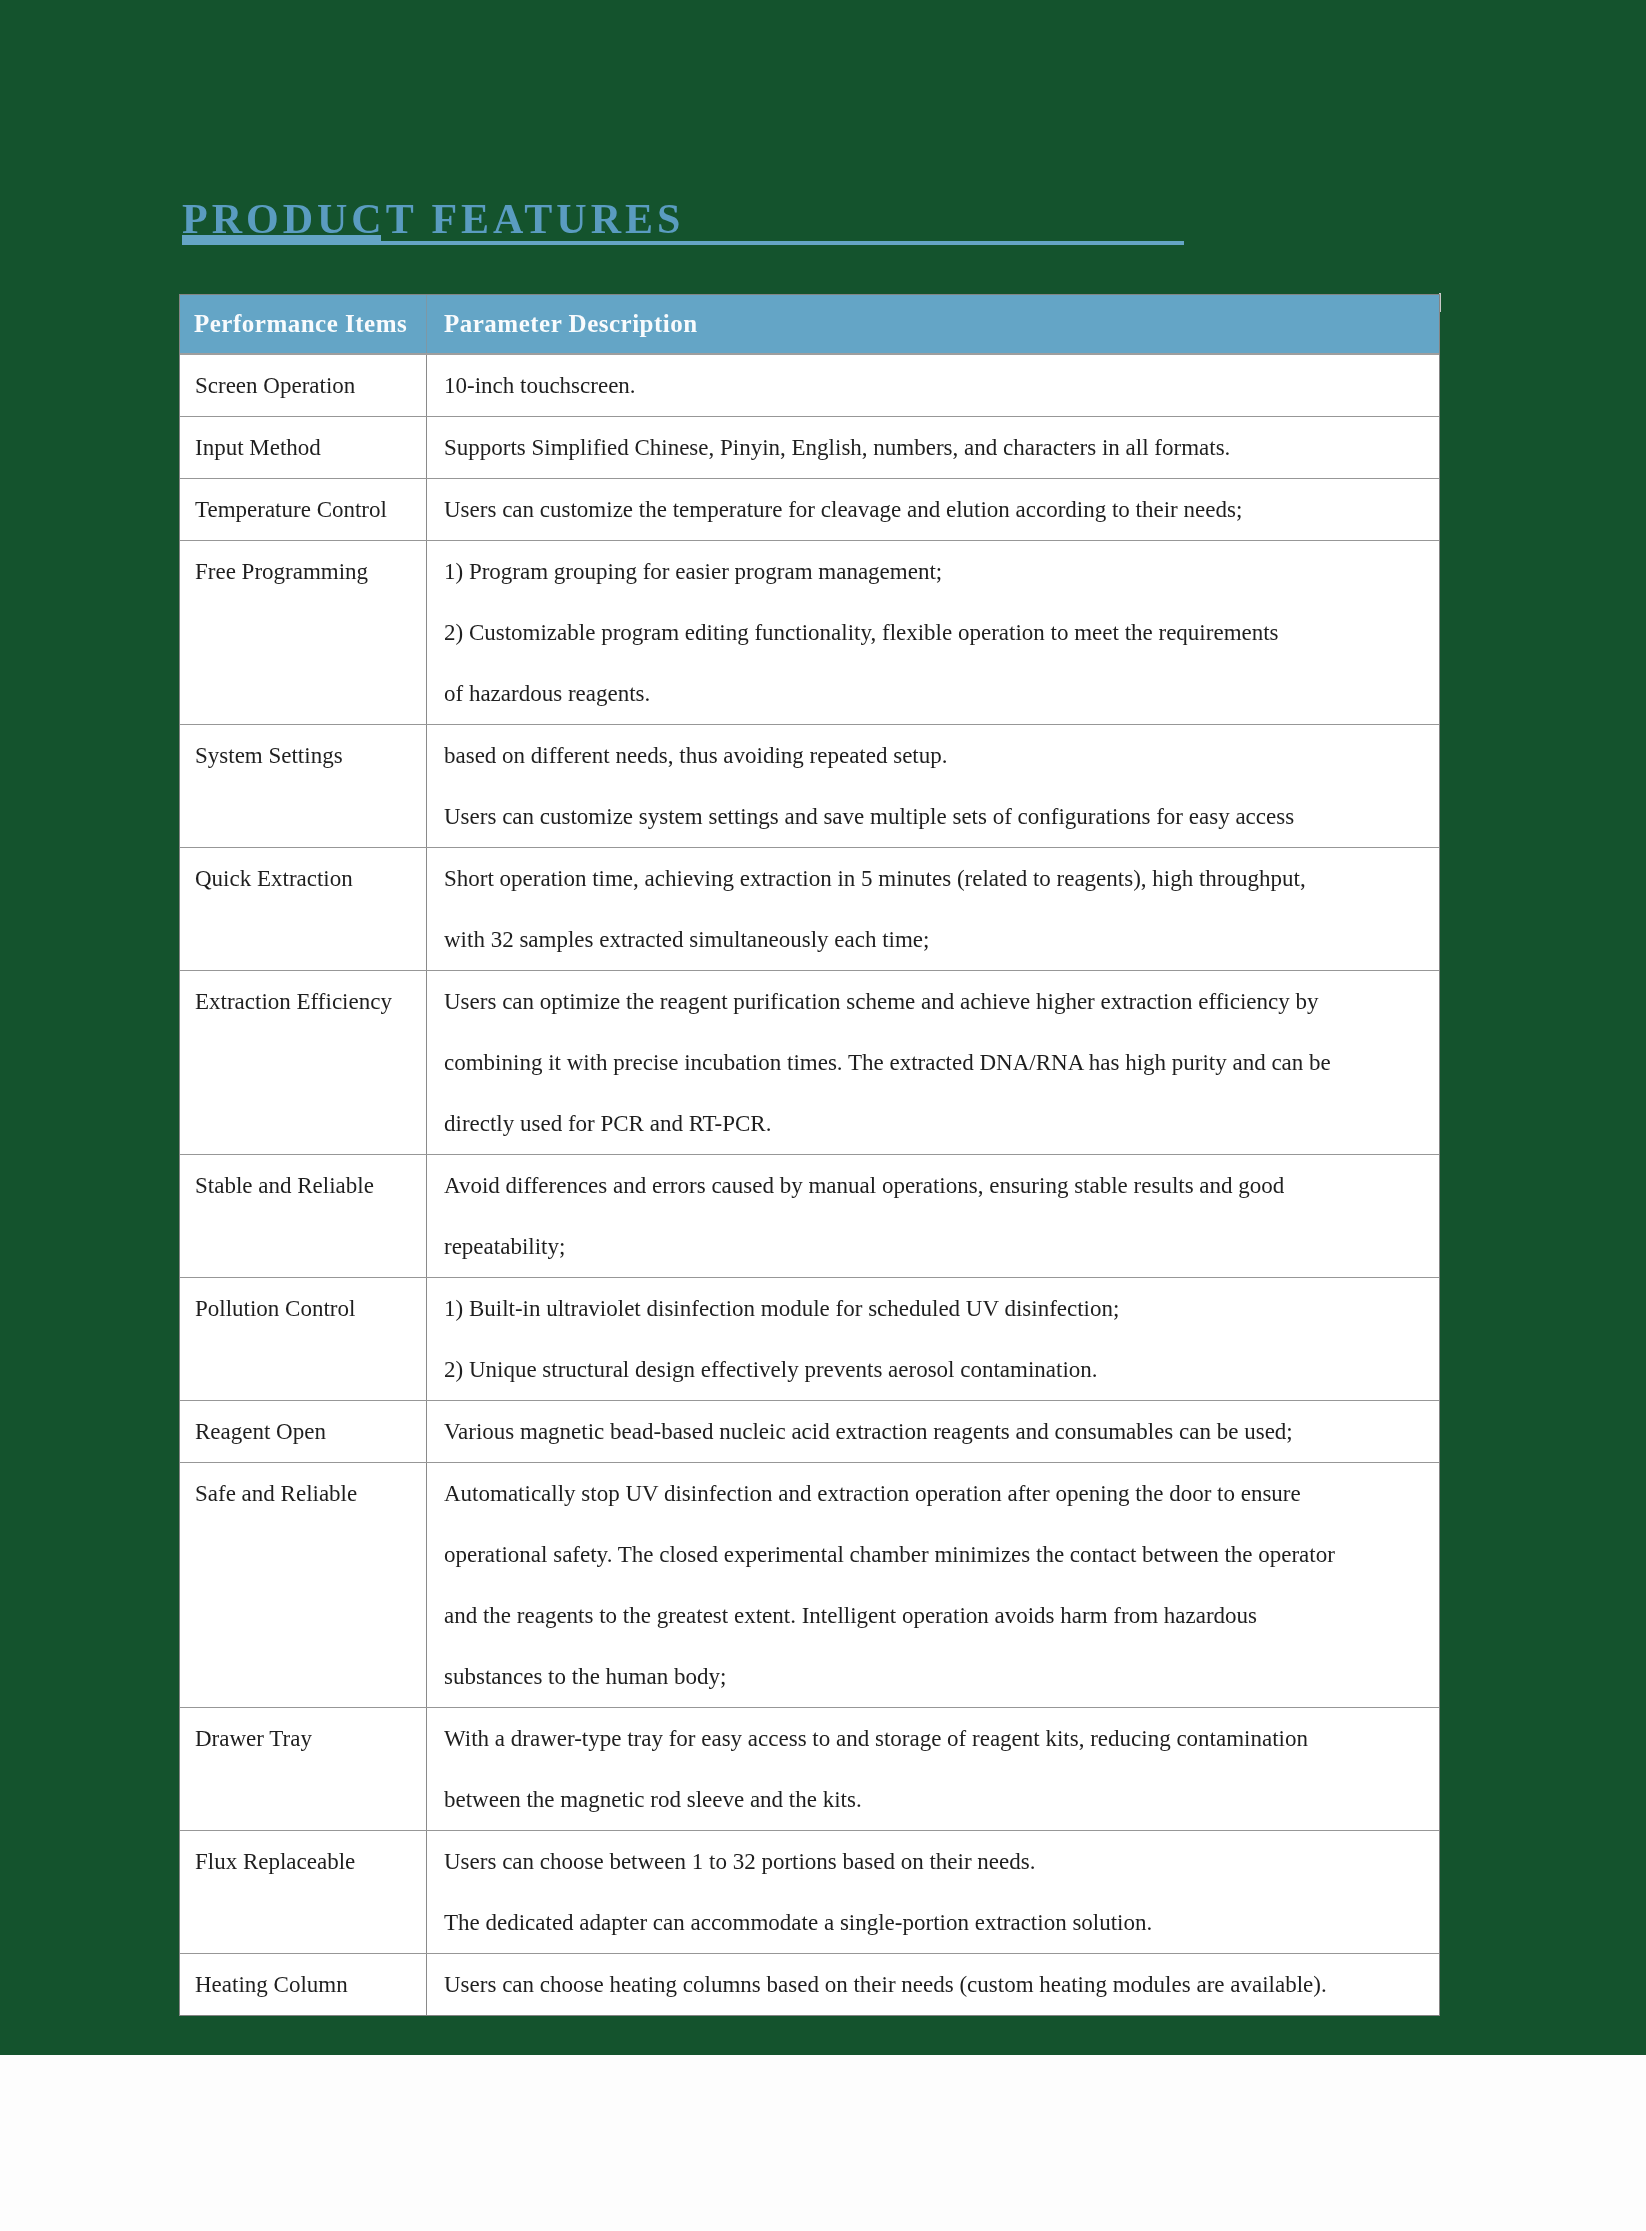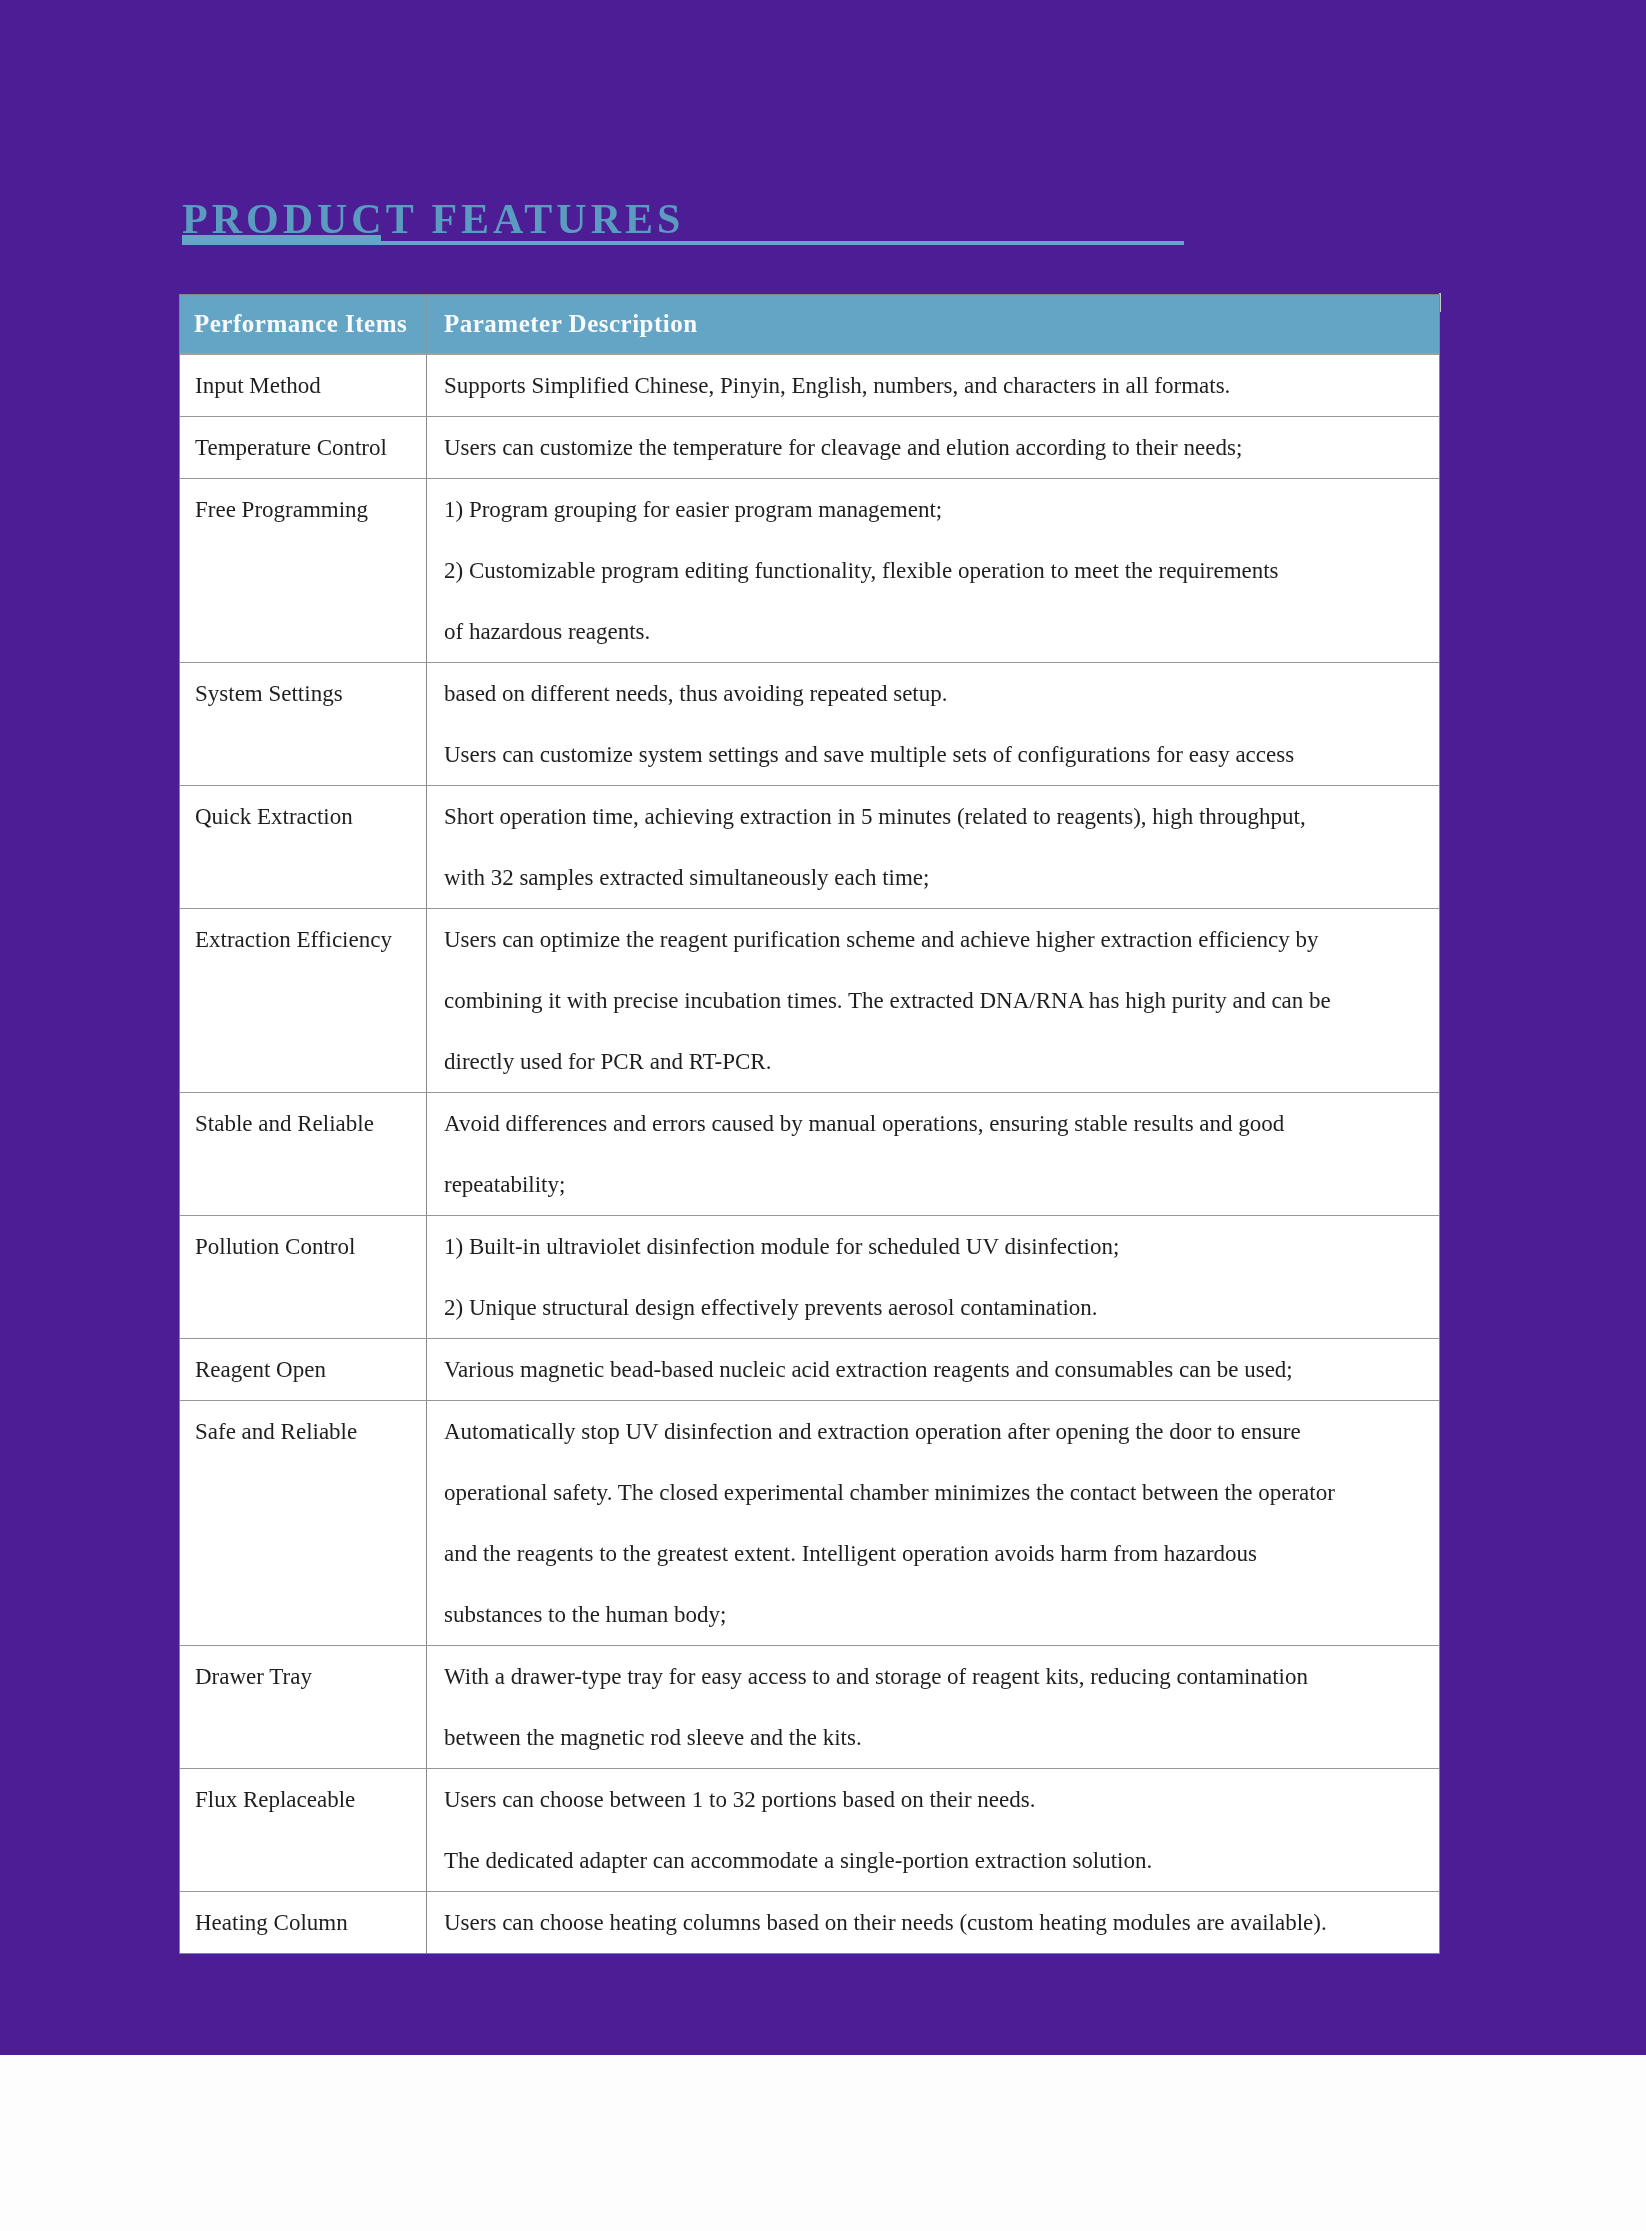--- a/index.html
+++ b/index.html
@@ -5,21 +5,21 @@
   html, body {
     margin: 0;
     padding: 0;
     background: #fdfdfd;
     font-family: "Liberation Serif", "DejaVu Serif", serif;
   }
   .page {
     position: relative;
     width: 1647px;
     height: 2055px;
-    background: #4c1d95;
+    background: #14532d;
     overflow: hidden;
   }
   .doc-title {
     position: absolute;
     left: 182px;
     top: 167px;
     font-size: 42px;
     font-weight: bold;
     letter-spacing: 4px;
     color: #5a9cc0;
@@ -125,20 +125,26 @@
   <div class="title-underline-thin"></div>
 
   <div class="corner-tick"></div>
 
   <div class="features-table">
     <div class="thead">
       <div class="th col1">Performance Items</div>
       <div class="th col2">Parameter Description</div>
     </div>
     <div id="table-body">
+  <div class="trow">
+    <div class="td-item">Screen Operation</div>
+    <div class="td-desc">
+            <div class="desc-line">10-inch touchscreen.</div>
+          </div>
+  </div>
 
   <div class="trow">
     <div class="td-item">Input Method</div>
     <div class="td-desc">
             <div class="desc-line">Supports Simplified Chinese, Pinyin, English, numbers, and characters in all formats.</div>
           </div>
   </div>
 
   <div class="trow">
     <div class="td-item">Temperature Control</div>

